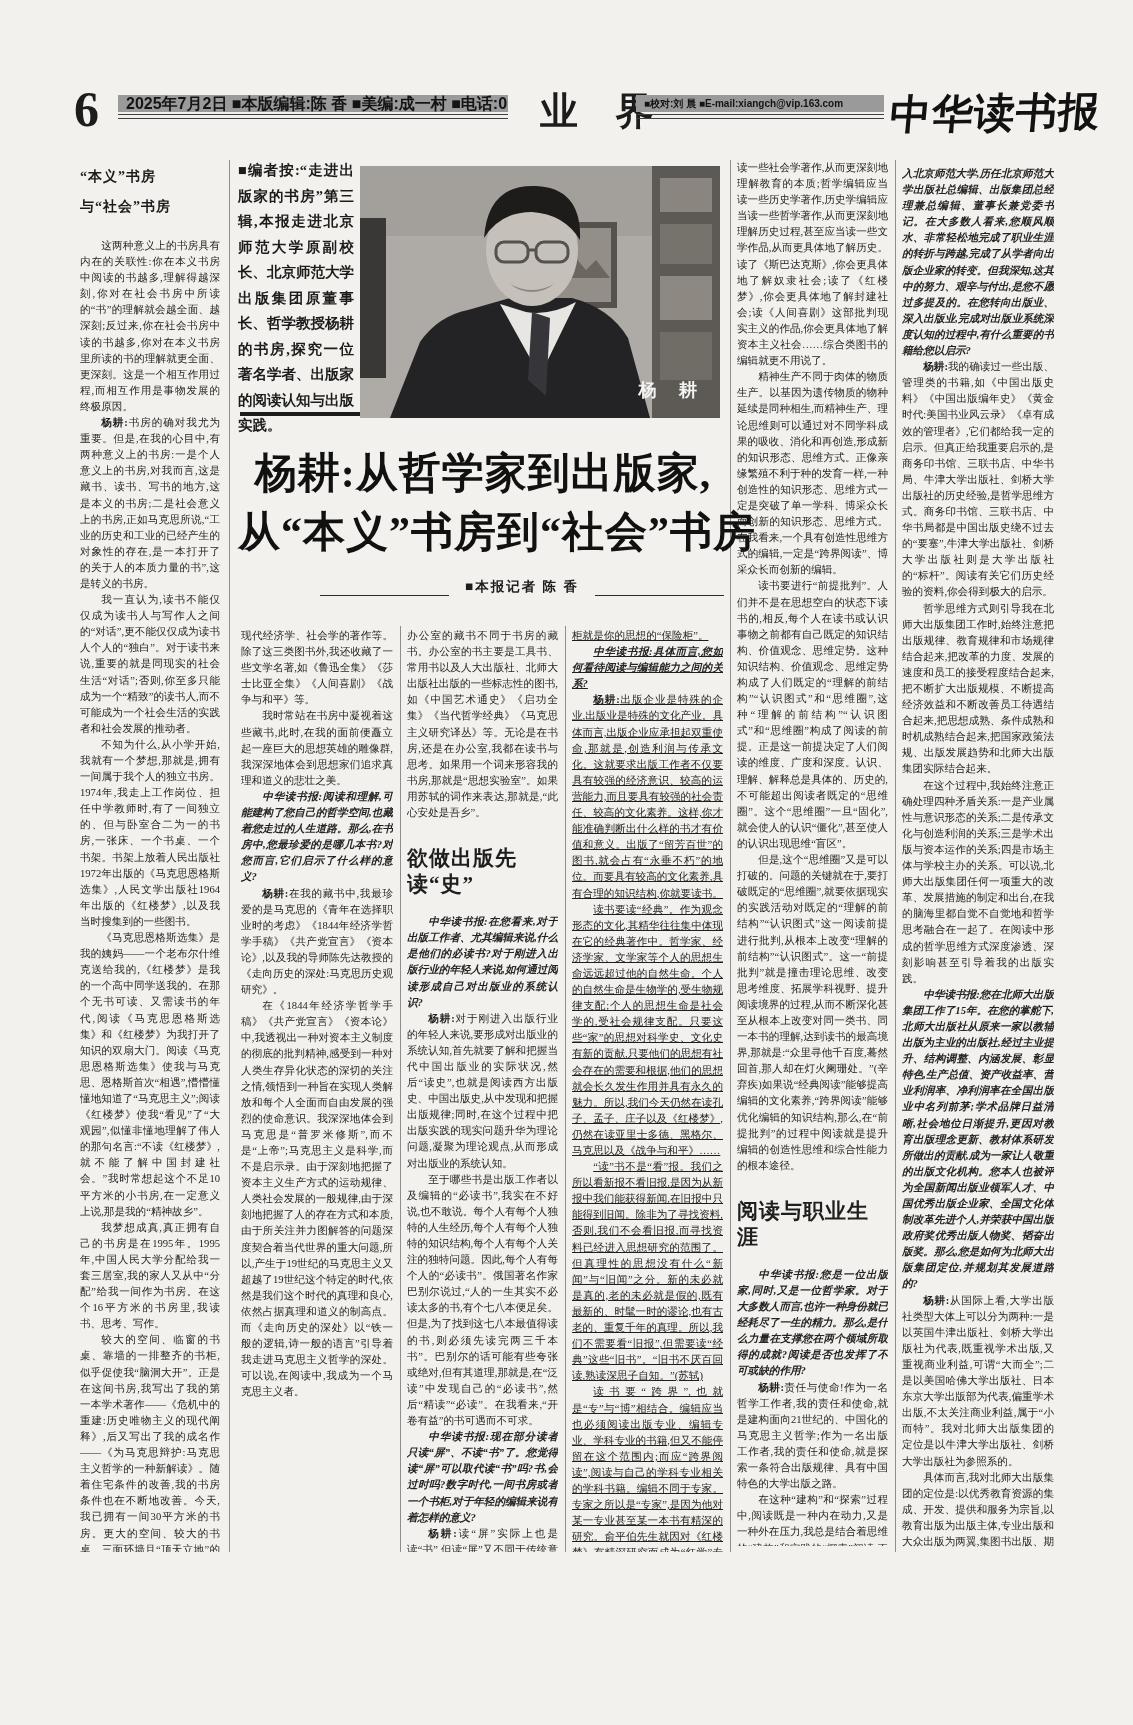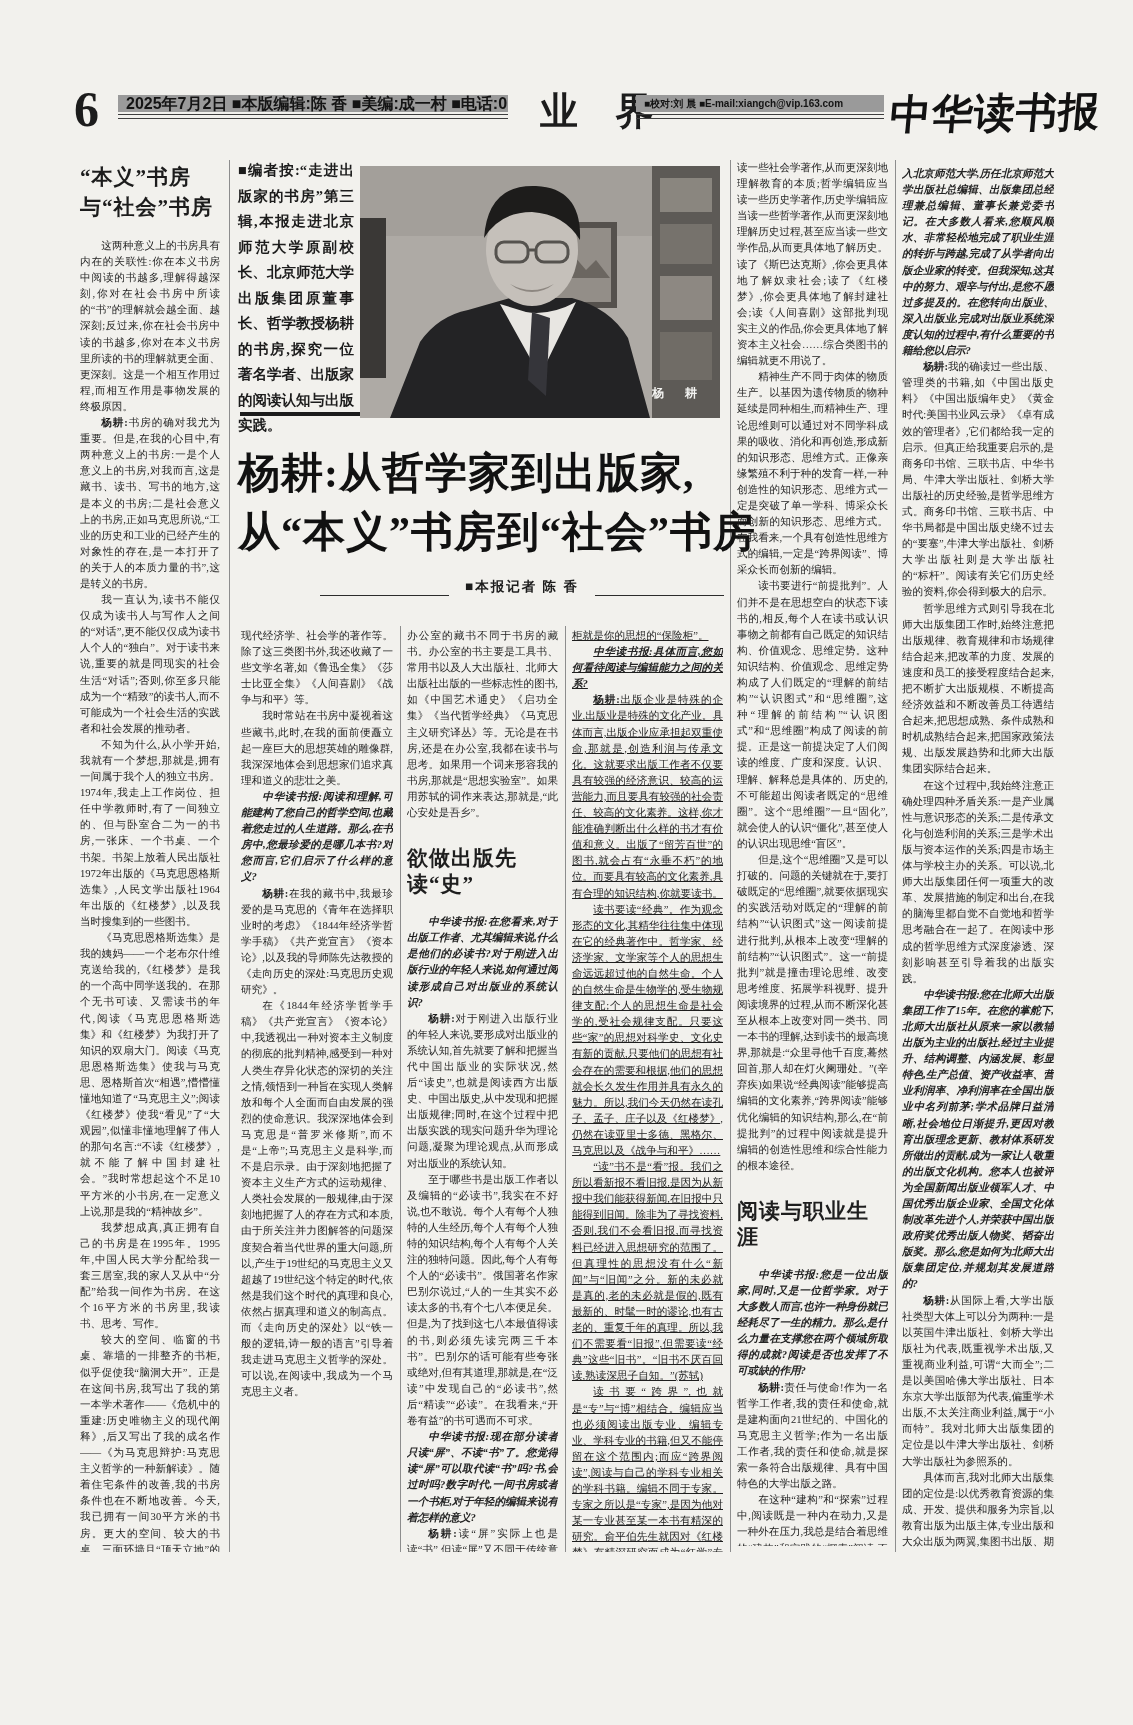--- a/index.html
+++ b/index.html
@@ -20,37 +20,37 @@
   }
   .dblrule{height:3px;border-top:1.5px solid #3e3e3e;border-bottom:1.5px solid #3e3e3e;}
   .section-title{font-size:38px;font-weight:600;letter-spacing:14px;white-space:nowrap;}
   .masthead{
     font-size:41px;font-weight:900;white-space:nowrap;
     transform:skewX(-6deg) rotate(-1deg);letter-spacing:1px;color:#121212;
   }
   
   .vrule{width:1px;background:#8d8d8d;}
   
-  .kicker{font-size:21px;font-weight:900;line-height:30px;letter-spacing:1px;}
+  .kicker{font-size:14px;font-weight:900;line-height:30px;letter-spacing:1px;}
   
   .ednote{
     font-size:14.5px;line-height:25.5px;font-weight:700;text-align:justify;
     font-style:normal;
   }
   .ednote-rule{height:3.5px;background:#1c1c1c;}
   
   .photo{background:#b4b0ab;overflow:hidden;}
   .photo svg{display:block;}
   .photo-caption{
     position:absolute;right:14px;bottom:16px;color:#f4f4f2;
-    font-size:12px;font-weight:bold;letter-spacing:9px;white-space:nowrap;
+    font-size:18px;font-weight:bold;letter-spacing:9px;white-space:nowrap;
   }
   
   .headline{
-    font-weight:900;font-size:42px;line-height:59px;
+    text-align:center;font-weight:900;font-size:42px;line-height:59px;
     letter-spacing:1px;white-space:nowrap;color:#111;
   }
   
   .byline-wrap{display:flex;align-items:flex-end;}
   .byline-wrap .ln{flex:1;height:0;border-top:1.5px solid #2c2c2c;}
   .byline{
     padding:0 16px;font-size:13.5px;font-weight:900;white-space:nowrap;
     letter-spacing:2px;
   }
   

